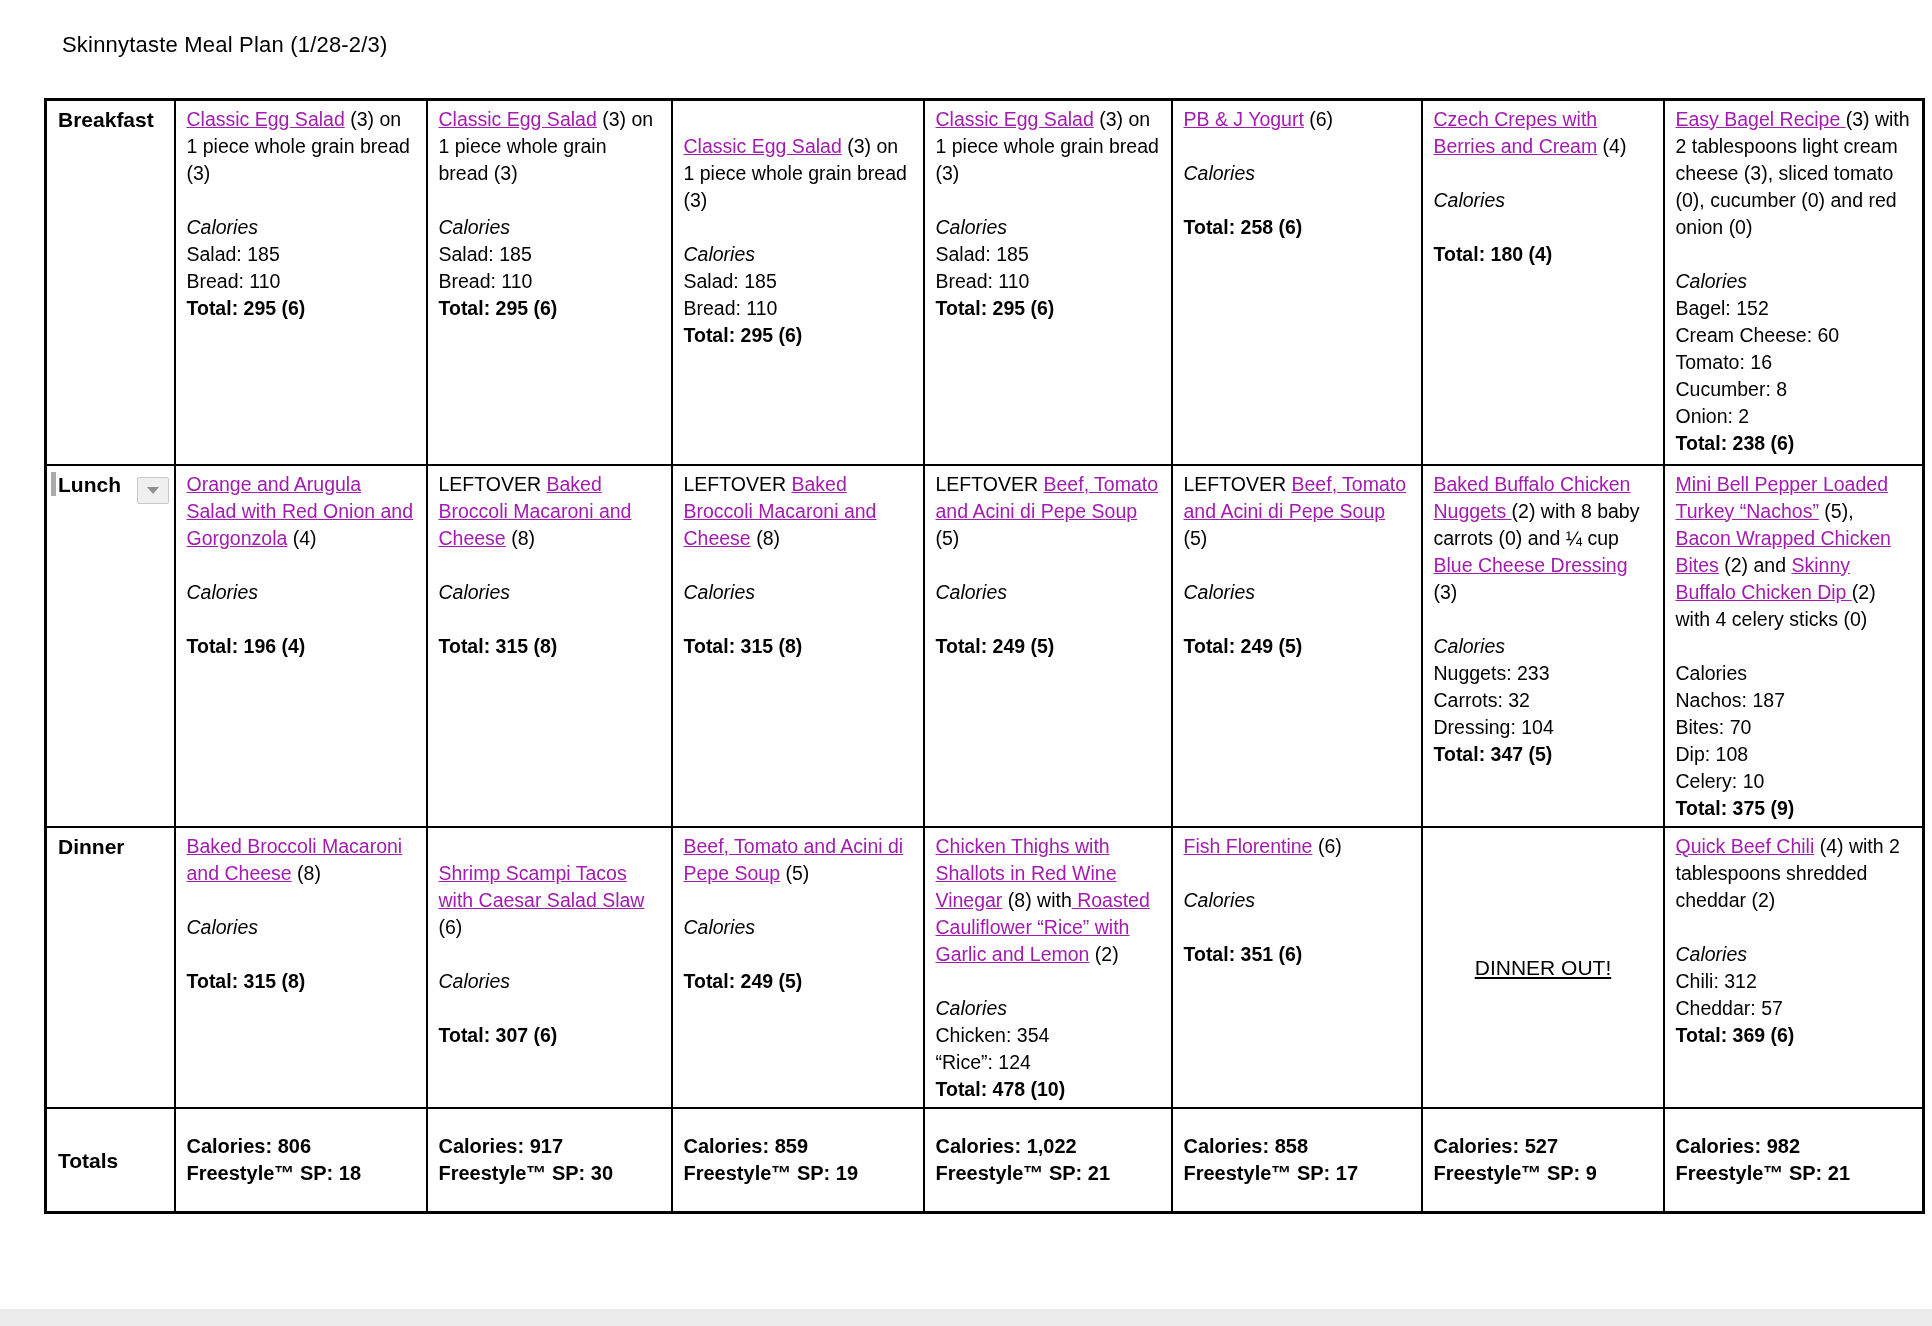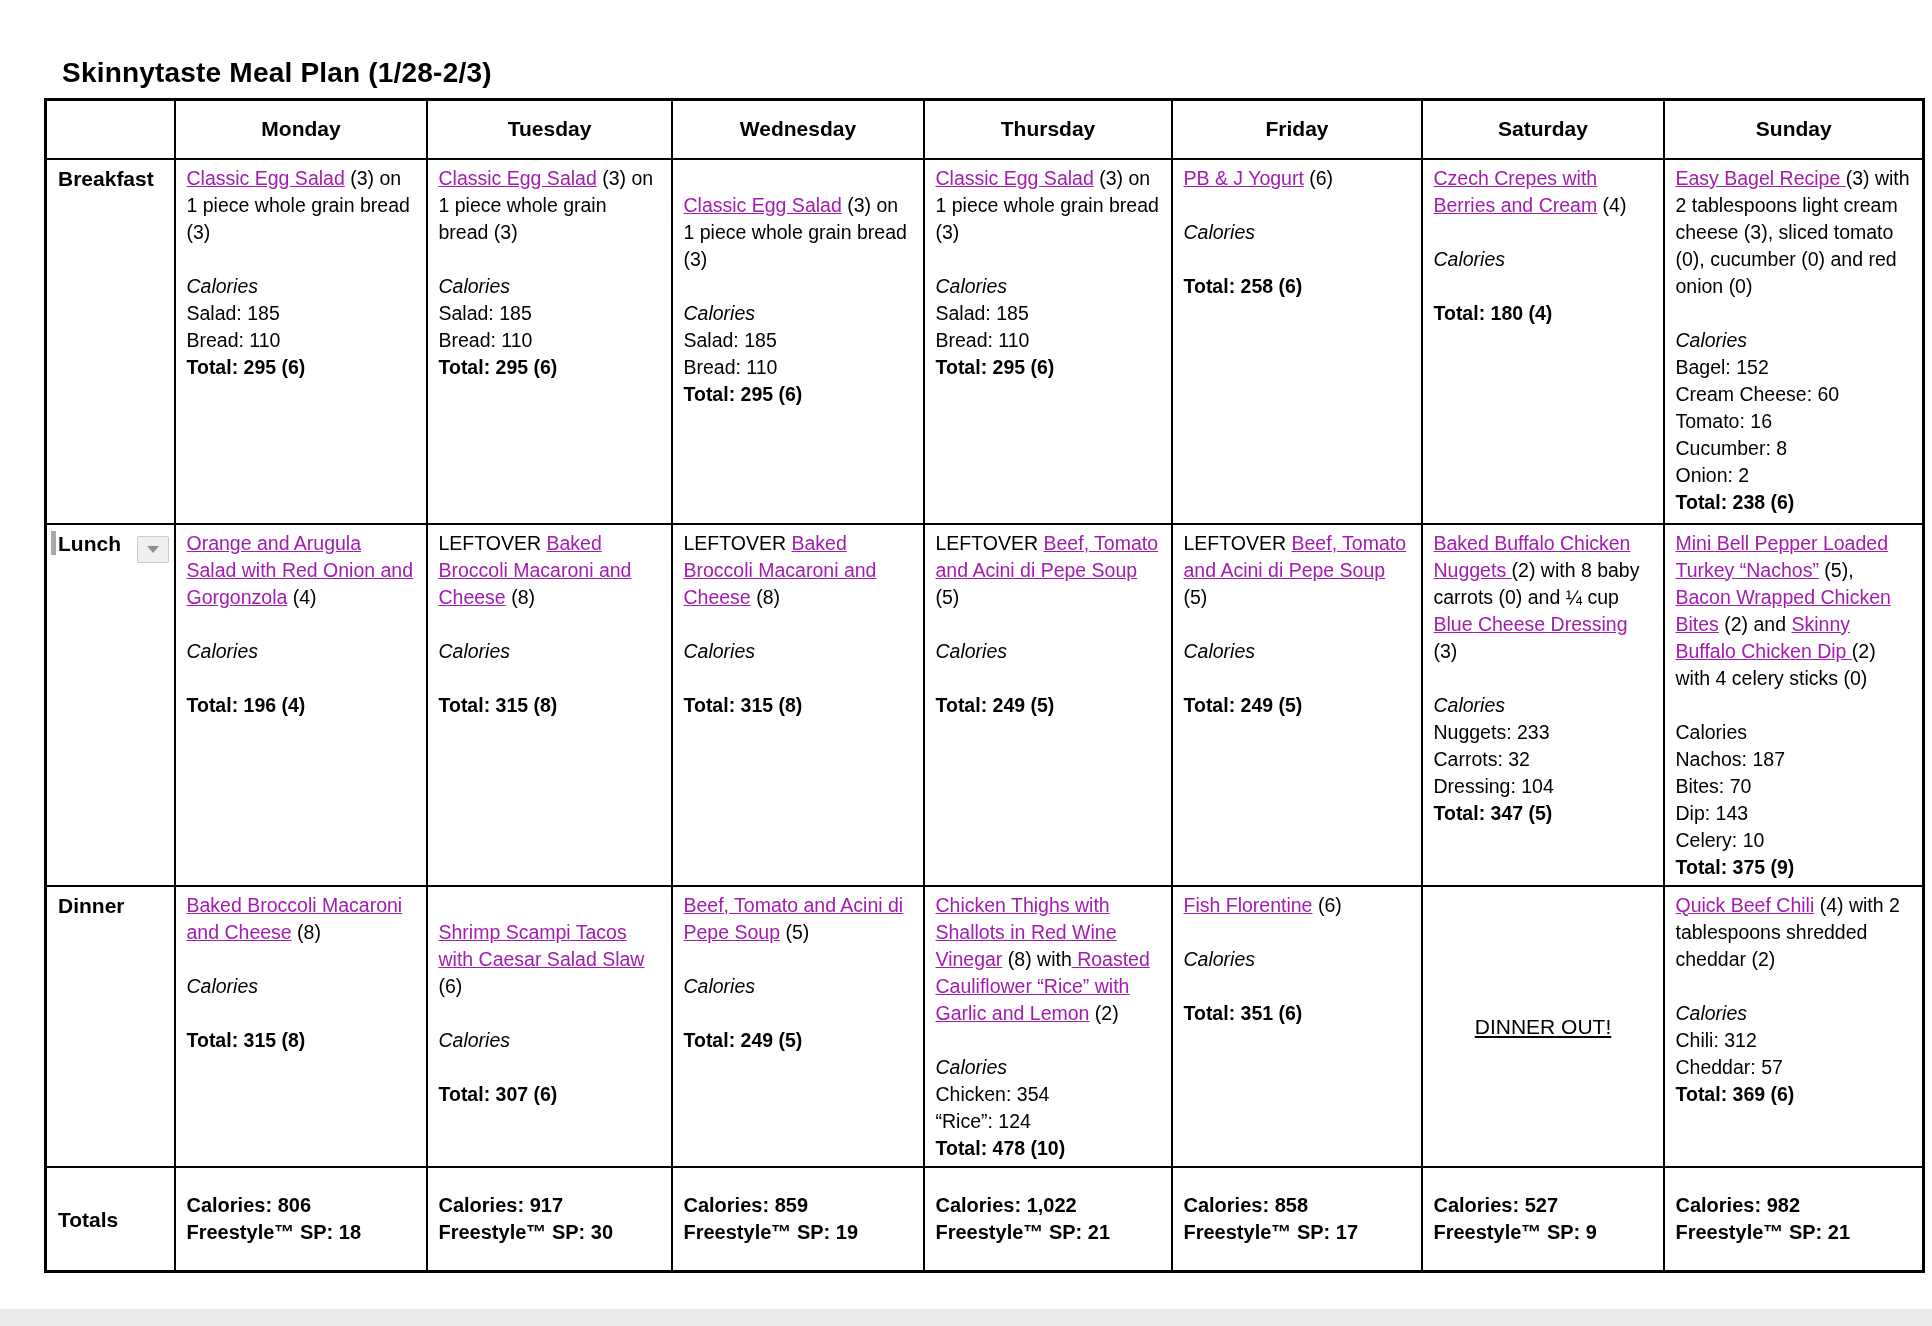--- a/index.html
+++ b/index.html
@@ -2,22 +2,22 @@
 <html><head>
 <meta charset="utf-8">
 <style>
   html,body{margin:0;padding:0;}
   body{
     width:1932px;height:1326px;position:relative;background:#ffffff;
     font-family:"Liberation Sans",sans-serif;color:#000;
     overflow:hidden;
   }
   .title{
-    position:absolute;left:62px;top:57px;
-    font-size:28px;font-weight:bold;letter-spacing:.2px;
+    position:absolute;left:62px;top:32px;
+    font-size:22px;font-weight:normal;letter-spacing:.2px;
   }
   table.meal{
     position:absolute;left:44px;top:98px;width:1878px;
     border-collapse:collapse;table-layout:fixed;
     border:3px solid #000;
   }
   td,th{
     border:2px solid #000;
     vertical-align:top;
     padding:5px 10px 4px 11px;
@@ -75,30 +75,20 @@
     <col style="width:129px">
       <col style="width:252px">
       <col style="width:245px">
       <col style="width:252px">
     <col style="width:248px">
       <col style="width:250px">
       <col style="width:242px">
       <col style="width:260px">
   </colgroup>
   <tbody>
-      <tr class="r-header">
-        <th></th>
-        <th class="day">Monday</th>
-        <th class="day">Tuesday</th>
-        <th class="day">Wednesday</th>
-        <th class="day">Thursday</th>
-        <th class="day">Friday</th>
-        <th class="day">Saturday</th>
-        <th class="day">Sunday</th>
-      </tr>
       <tr class="r-breakfast">
         <td class="rowlabel"><span>Breakfast</span></td>
         <td>
           <div class="ln"><a class="seg link">Classic Egg Salad</a><span class="seg"> (3) on 1 piece whole grain bread (3)</span></div>
           <div class="ln"></div>
           <div class="ln"><span class="seg italic">Calories</span></div>
           <div class="ln"><span class="seg">Salad: 185</span></div>
           <div class="ln"><span class="seg">Bread: 110</span></div>
           <div class="ln"><span class="seg bold">Total: 295 (6)</span></div>
         </td>
@@ -198,21 +188,21 @@
           <div class="ln"><span class="seg">Carrots: 32</span></div>
           <div class="ln"><span class="seg">Dressing: 104</span></div>
           <div class="ln"><span class="seg bold">Total: 347 (5)</span></div>
         </td>
         <td>
           <div class="ln"><a class="seg link">Mini Bell Pepper Loaded Turkey “Nachos”</a><span class="seg"> (5), </span><a class="seg link">Bacon Wrapped Chicken Bites</a><span class="seg"> (2) and </span><a class="seg link">Skinny Buffalo Chicken Dip </a><span class="seg">(2) with 4 celery sticks (0)</span></div>
           <div class="ln"></div>
           <div class="ln"><span class="seg">Calories</span></div>
           <div class="ln"><span class="seg">Nachos: 187</span></div>
           <div class="ln"><span class="seg">Bites: 70</span></div>
-          <div class="ln"><span class="seg">Dip: 143</span></div>
+          <div class="ln"><span class="seg">Dip: 108</span></div>
           <div class="ln"><span class="seg">Celery: 10</span></div>
           <div class="ln"><span class="seg bold">Total: 375 (9)</span></div>
         </td>
       </tr>
       <tr class="r-dinner">
         <td class="rowlabel"><span>Dinner</span></td>
         <td>
           <div class="ln"><a class="seg link">Baked Broccoli Macaroni  and Cheese</a><span class="seg"> (8)</span></div>
           <div class="ln"></div>
           <div class="ln"><span class="seg italic">Calories</span></div>

